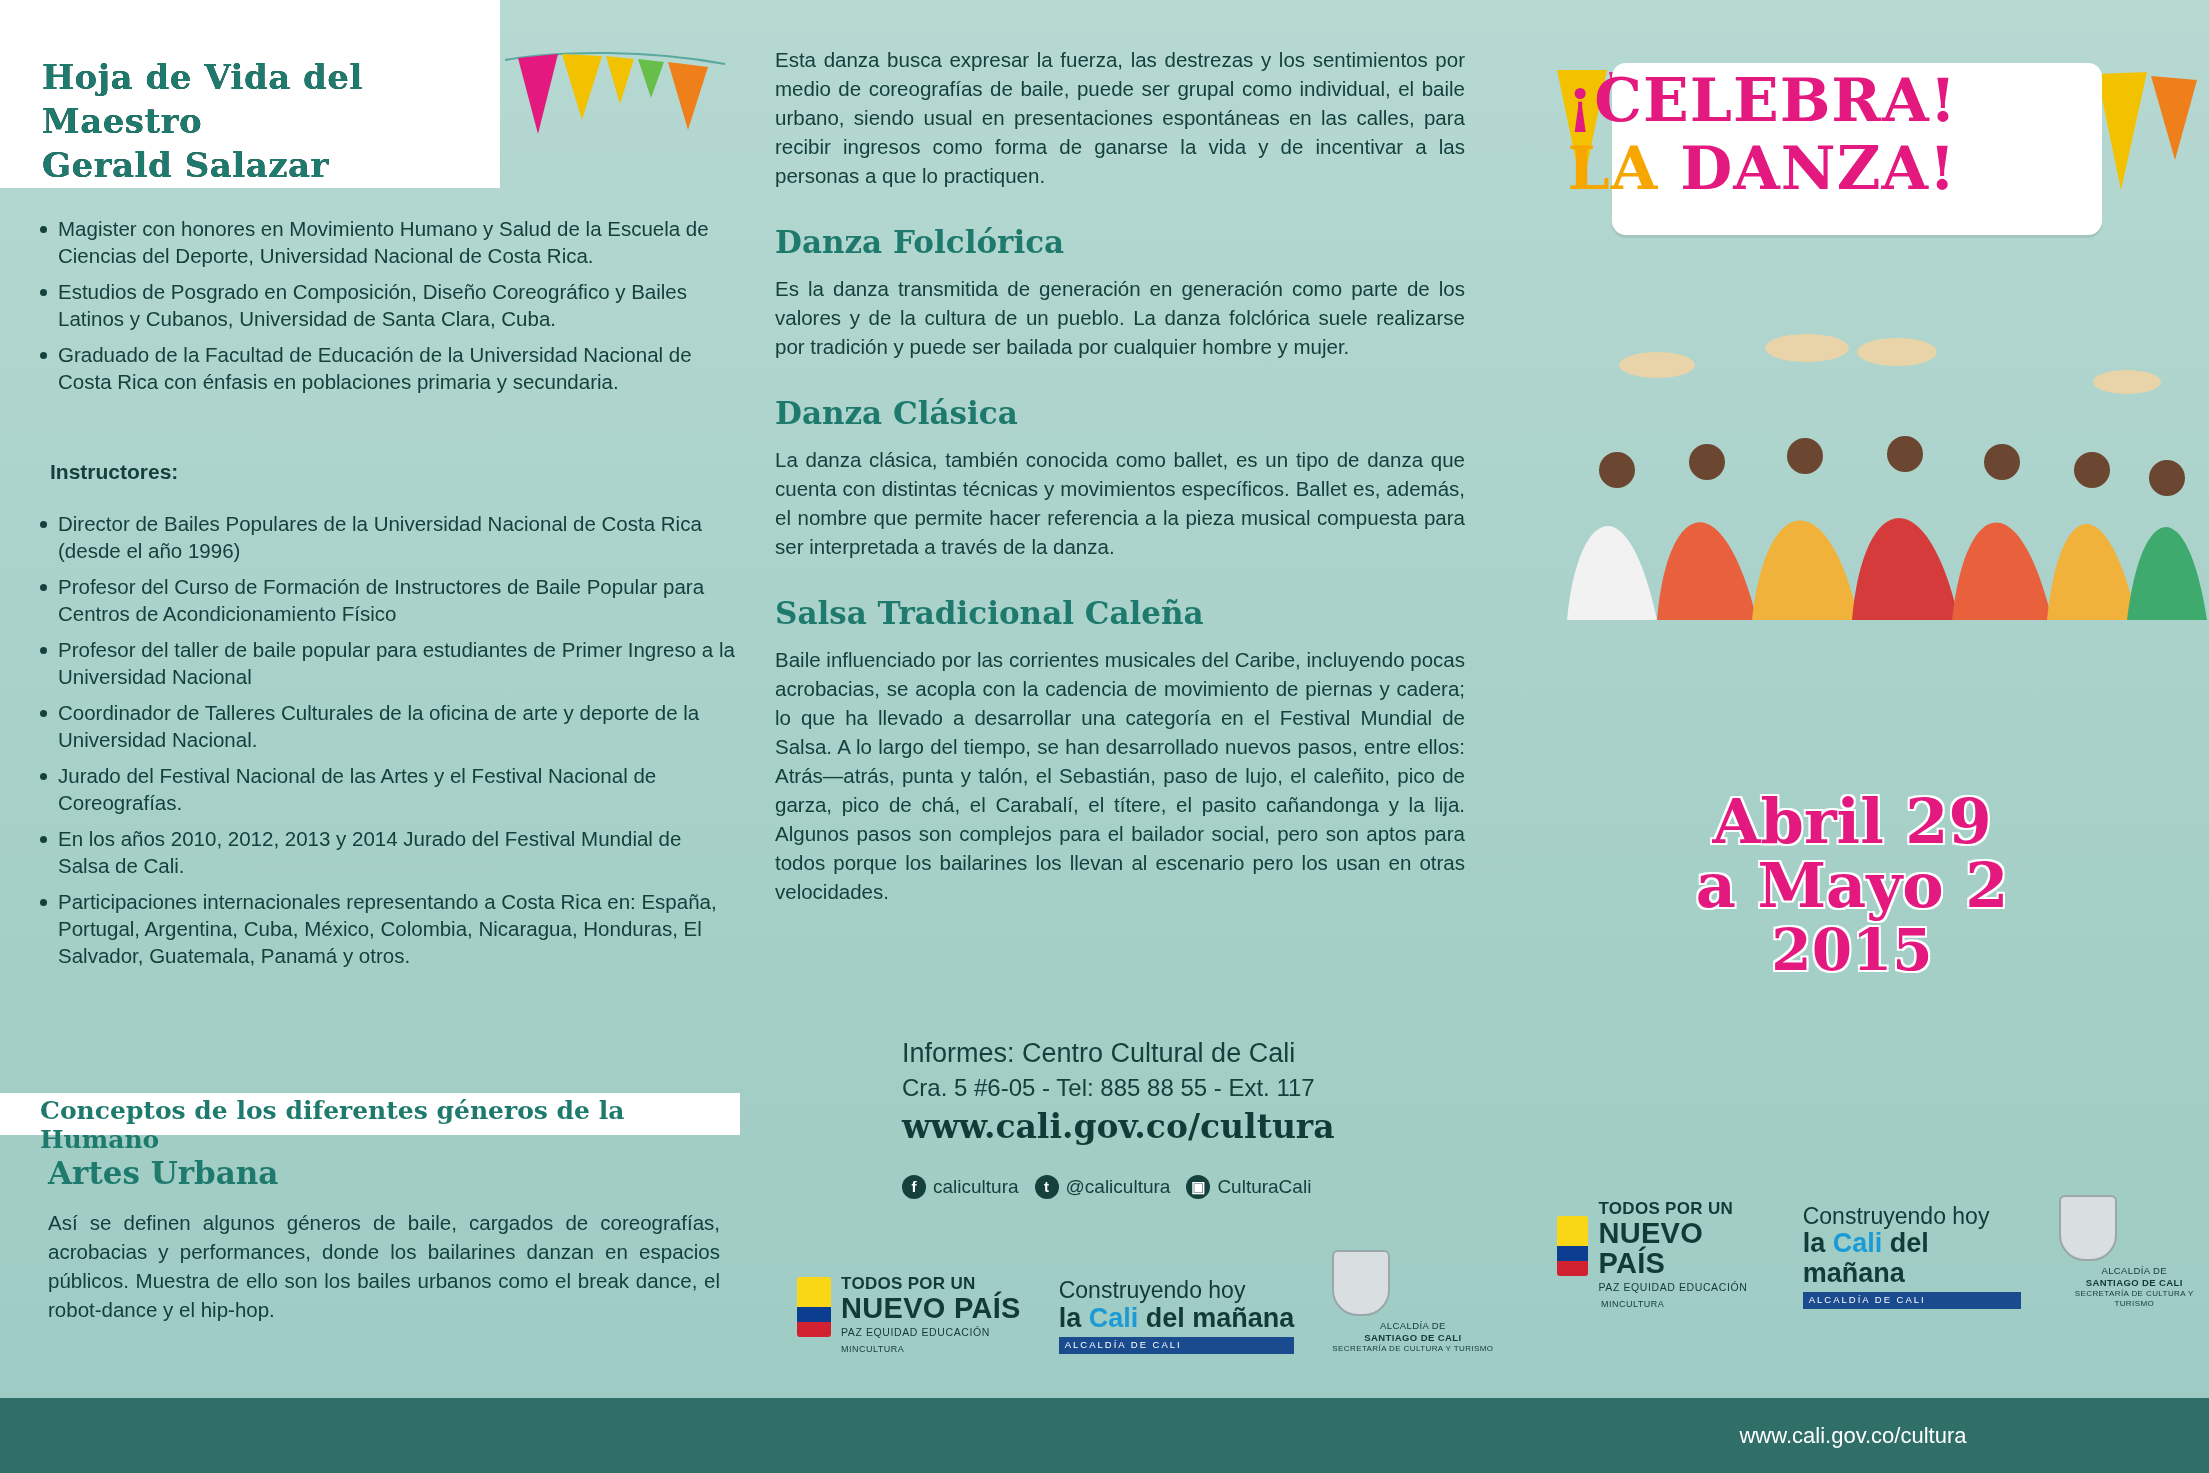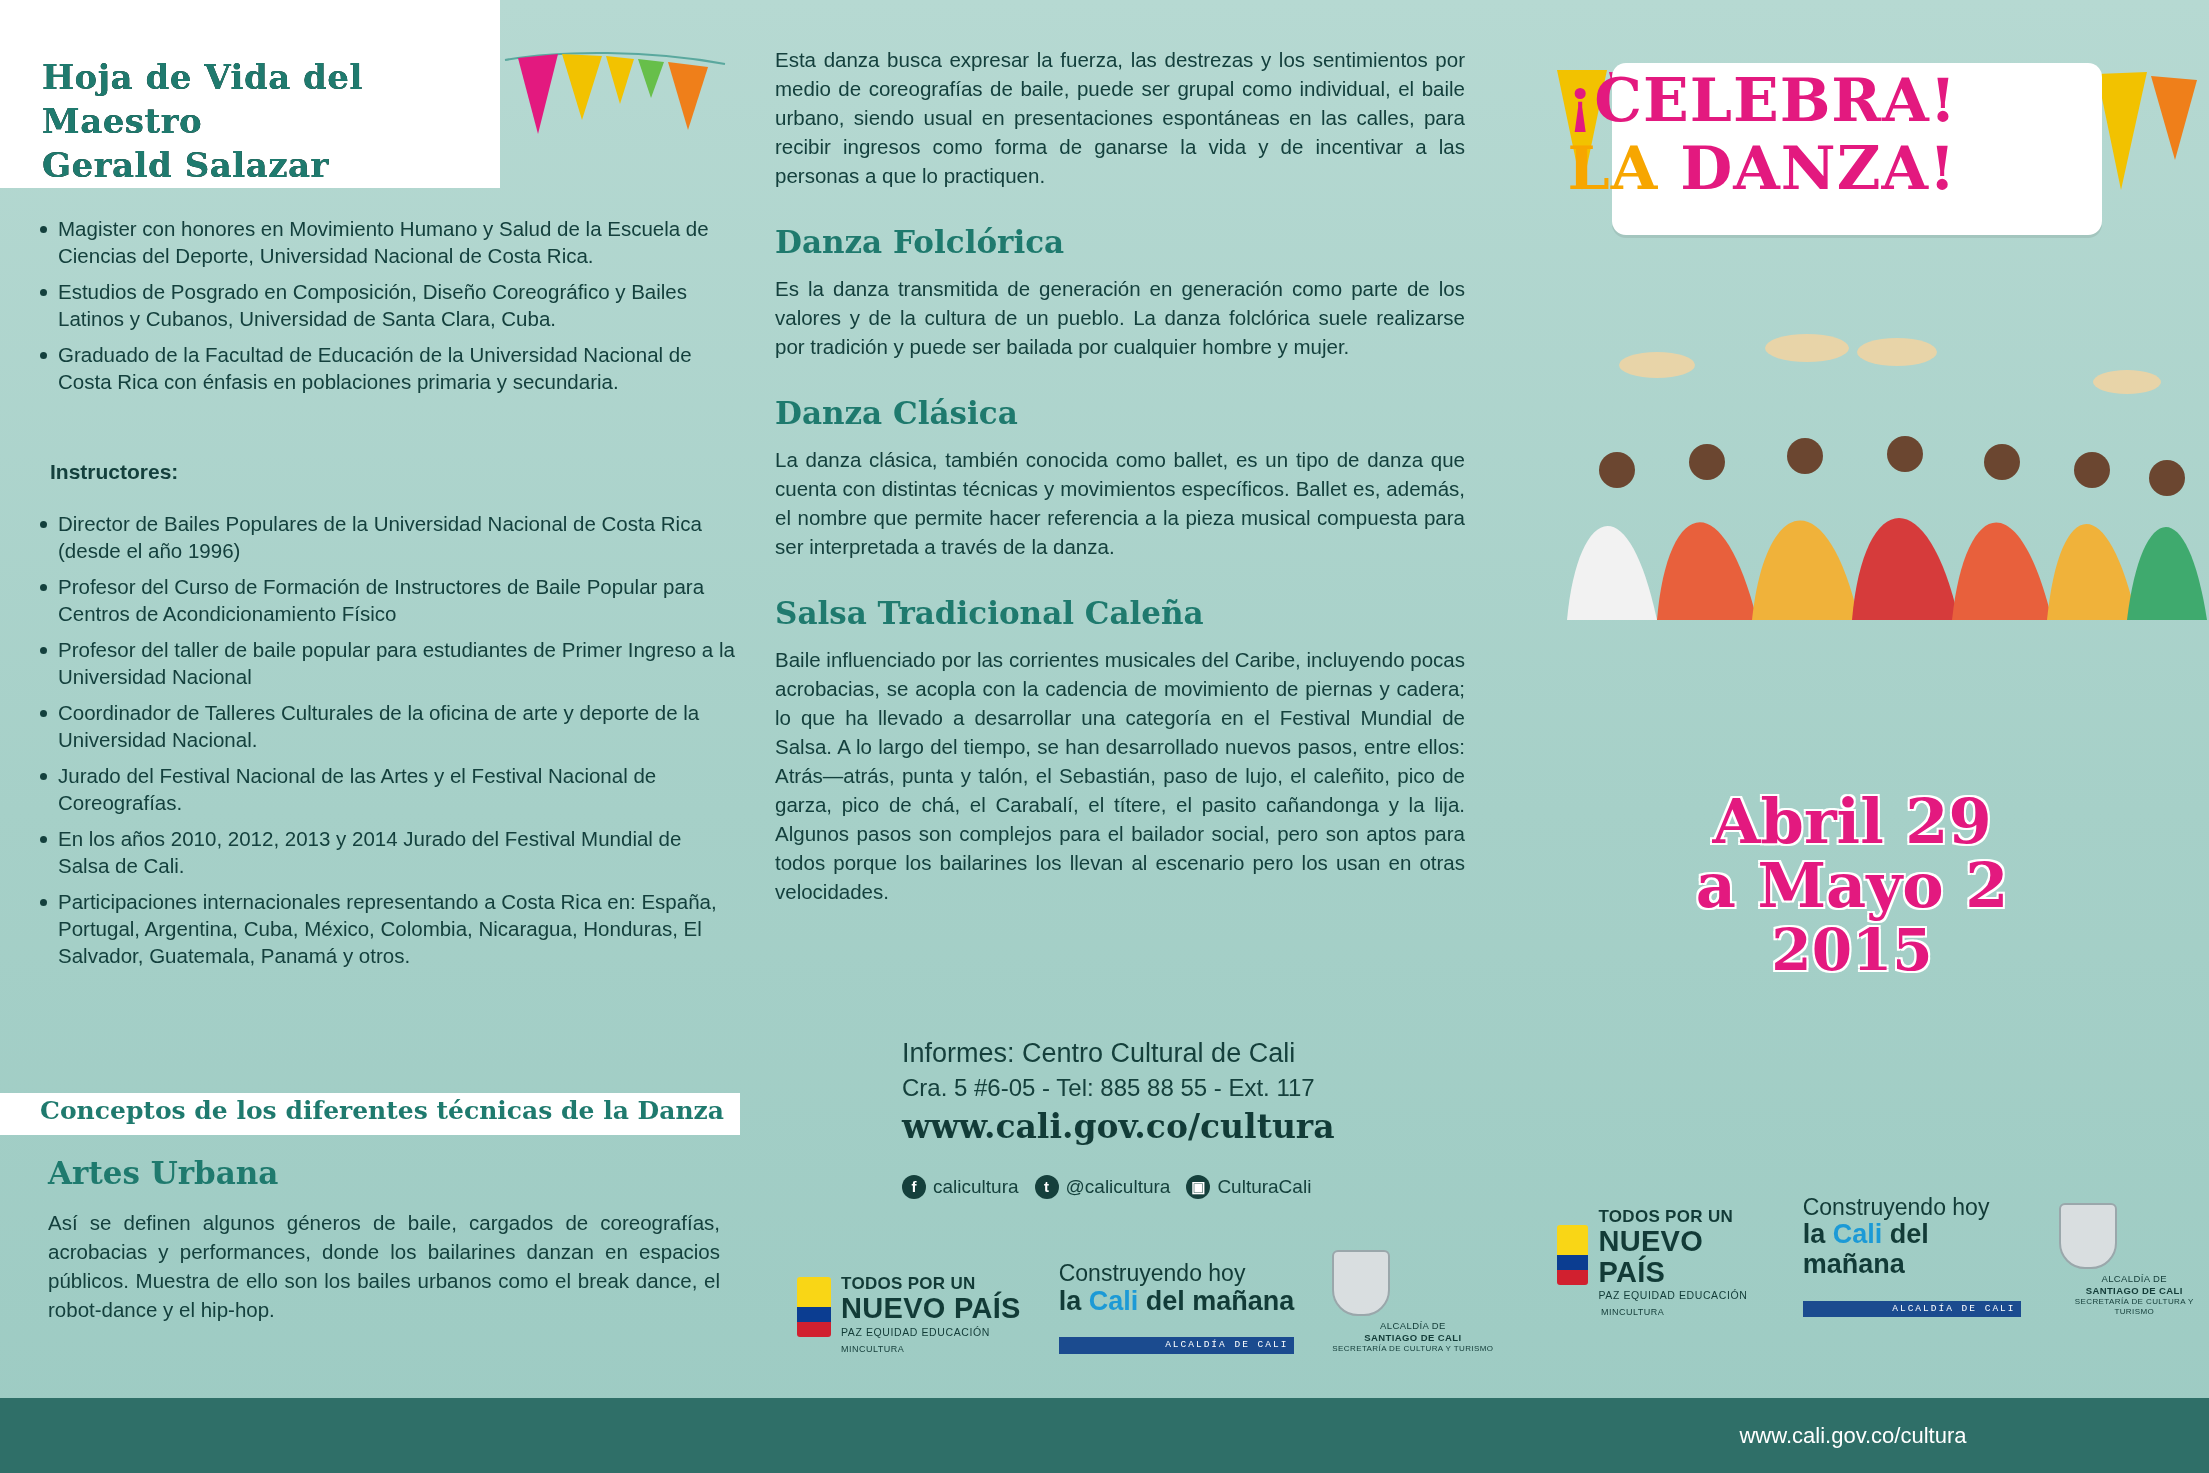--- a/index.html
+++ b/index.html
@@ -89,21 +89,21 @@
   .flagco .r{background:#d1202f;}
   .todos-txt{color:#123b37;line-height:1.05;}
   .todos-txt .t1{font-size:17px;font-weight:bold;letter-spacing:.3px;}
   .todos-txt .t2{font-size:29px;font-weight:bold;letter-spacing:.3px;}
   .todos-txt .t3{font-size:10.5px;letter-spacing:.6px;margin-top:3px;}
   .minc{font-size:9px;color:#123b37;margin-top:6px;letter-spacing:.5px;}
   .logo-constr{color:#123b37;line-height:1.1;}
   .logo-constr .c1{font-size:23px;}
   .logo-constr .c2{font-size:27px;font-weight:bold;}
   .logo-constr .c2 b{color:#1c9ad6;}
-  .constr-bar{margin-top:21px;background:#1b4b8f;color:#fff;font-size:9.5px;letter-spacing:2px;text-align:right;padding:3px 6px;font-family:Liberation Mono, monospace;}
+  .constr-bar{margin-top:4px;background:#1b4b8f;color:#fff;font-size:9.5px;letter-spacing:2px;text-align:left;padding:3px 6px;}
   .shield{width:54px;height:62px;background:#d9dee0;border:2px solid #9aa7ab;border-radius:6px 6px 26px 26px;}
   .alc-txt{font-size:9.5px;color:#123b37;text-align:center;line-height:1.25;margin-top:4px;letter-spacing:.4px;}
 
   
   .panel-right{position:absolute;left:1497px;top:0;width:712px;height:1473px;}
   .celebra-wrap{position:absolute;left:20px;top:55px;width:672px;height:190px;}
   .celebra-badge{
     position:absolute;left:95px;top:8px;width:490px;height:172px;background:#ffffff;border-radius:14px;
     box-shadow:0 3px 0 rgba(0,0,0,.08);
   }
@@ -169,21 +169,21 @@
         <li>Profesor del Curso de Formación de Instructores de Baile Popular para Centros de Acondicionamiento Físico</li>
         <li>Profesor del taller de baile popular para estudiantes de Primer Ingreso a la Universidad Nacional</li>
         <li>Coordinador de Talleres Culturales de la oficina de arte y deporte de la Universidad Nacional.</li>
         <li>Jurado del Festival Nacional de las Artes y el Festival Nacional de Coreografías.</li>
         <li>En los años 2010, 2012, 2013 y 2014 Jurado del Festival Mundial de Salsa de Cali.</li>
         <li>Participaciones internacionales representando a Costa Rica en: España, Portugal, Argentina, Cuba, México, Colombia, Nicaragua, Honduras, El Salvador, Guatemala, Panamá y otros.</li>
       </ul>
     </div>
 
     <div class="conceptos-box"></div>
-    <div class="conceptos-text">Conceptos de los diferentes técnicas de la Danza</div>
+    <div class="conceptos-text">Conceptos de los diferentes géneros de la Humano</div>
 
     <div class="danza-urbana-h">Artes Urbana</div>
     <div class="danza-urbana-p c-para">Así se definen algunos géneros de baile, cargados de coreografías, acrobacias y performances, donde los bailarines danzan en espacios públicos. Muestra de ello son los bailes urbanos como el break dance, el robot-dance y el hip-hop.</div>
   </div>
 
   <div class="panel-center">
     <div class="center-inner">
       <p class="c-para" style="margin:0">Esta danza busca expresar la fuerza, las destrezas y los sentimientos por medio de coreografías de baile, puede ser grupal como individual, el baile urbano, siendo usual en presentaciones espontáneas en las calles, para recibir ingresos como forma de ganarse la vida y de incentivar a las personas a que lo practiquen.</p>
 
       <h2 class="c-head">Danza Folclórica</h2>

